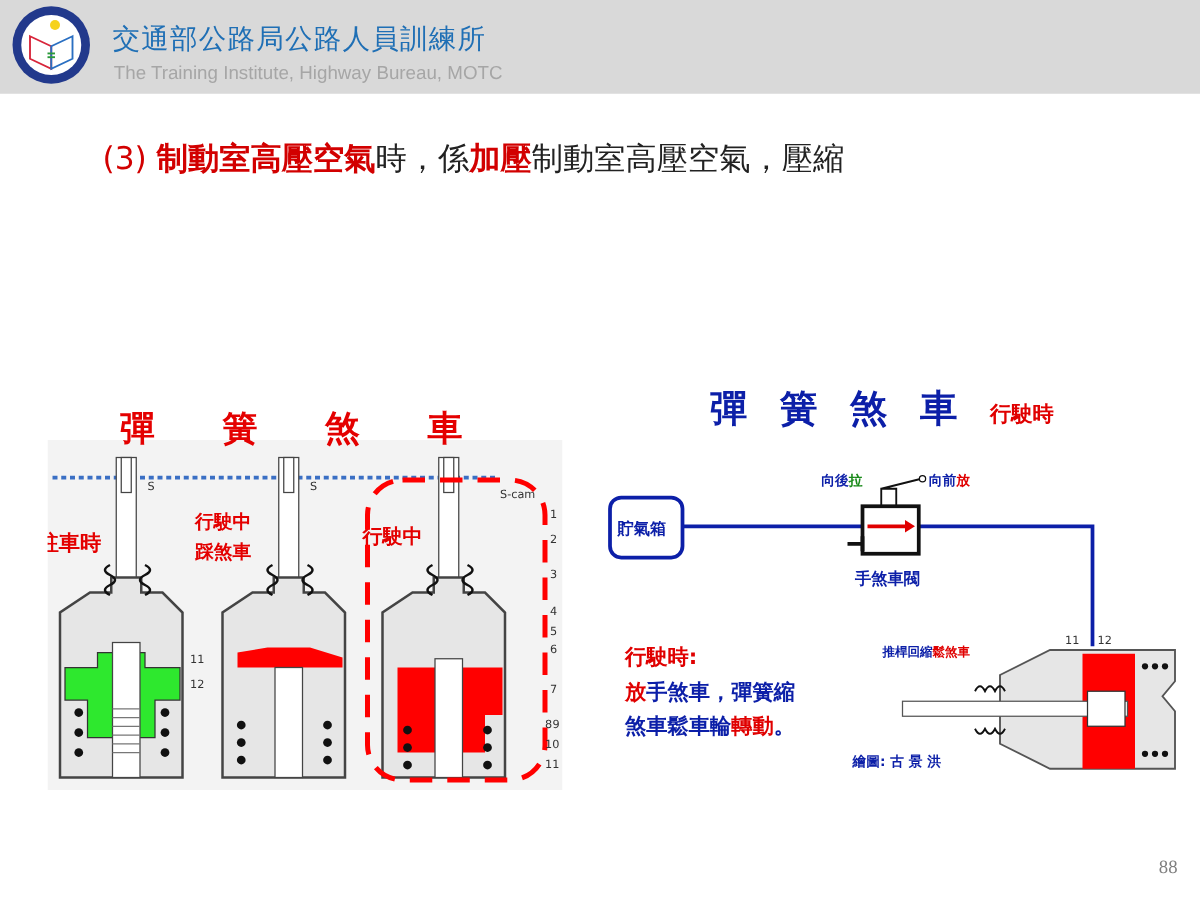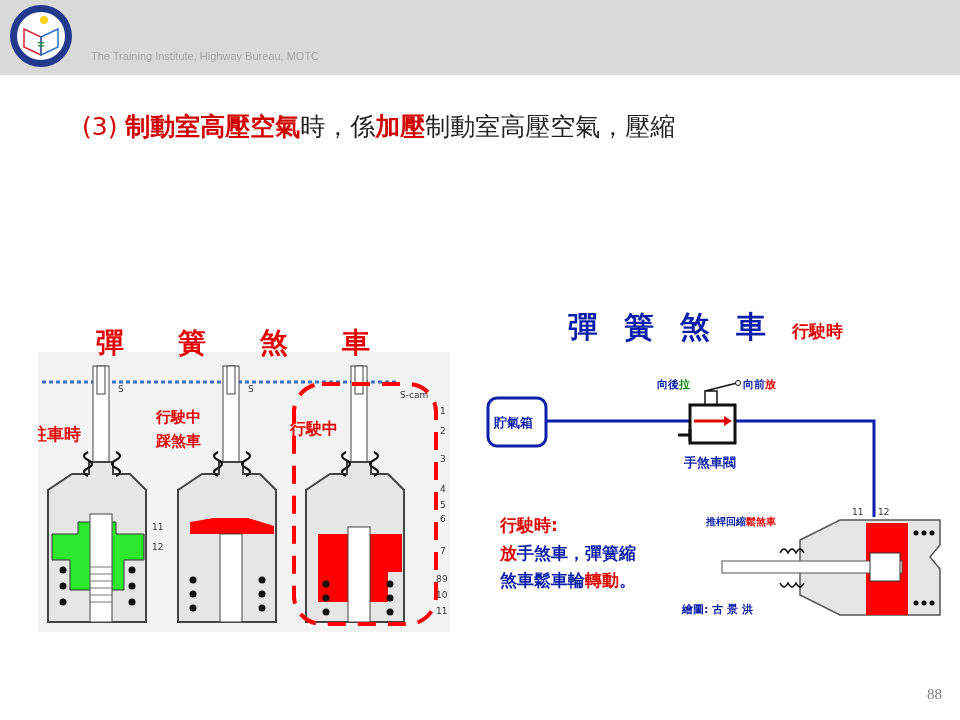--- a/index.html
+++ b/index.html
@@ -1,21 +1,21 @@
 <!DOCTYPE html>
 <html><head>
 <meta charset="utf-8">
 <style>
   html, body { margin: 0; padding: 0; }
   body { width: 960px; height: 720px; position: relative; background: #ffffff; overflow: hidden;
          font-family: "DejaVu Sans", sans-serif; }
   .header { position: absolute; left: 0; top: 0; width: 960px; height: 75px; background: #d9d9d9; }
   .logo { position: absolute; left: 8px; top: 3px; width: 66px; height: 66px; }
   .org-title { position: absolute; left: 90px; top: 16px; font-size: 22px; color: #1f6fb5; letter-spacing: 1px; }
-  .org-sub { position: absolute; left: 91px; top: 50px; font-size: 11px; color: #a6a6a6;
+  .org-sub { position: absolute; left: 91px; top: 50px; font-size: 15px; color: #a6a6a6;
              font-family: "Liberation Sans", sans-serif; text-align: center; }
   .bullet { position: absolute; left: 82px; top: 108px; font-size: 25px; line-height: 38px; color: #222;
             font-family: "DejaVu Sans", sans-serif; }
   .bullet .red { color: #d20000; font-weight: bold; }
   .bullet .line2 { padding-left: 48px; display: block; }
   .fig-left { position: absolute; left: 38px; top: 322px; width: 412px; height: 310px; }
   .fig-right { position: absolute; left: 480px; top: 295px; width: 470px; height: 335px; }
   .pagenum { position: absolute; right: 18px; top: 686px; font-size: 15px; color: #7f7f7f;
              font-family: Liberation Serif, serif; }
   svg text { font-family: "DejaVu Sans", sans-serif; }
@@ -26,20 +26,21 @@
 <div class="header">
   <svg class="logo" viewBox="0 0 66 66">
     <circle cx="33" cy="33" r="31" fill="#22398c"></circle>
     <circle cx="33" cy="33" r="24" fill="#ffffff"></circle>
     <circle cx="36" cy="17" r="4" fill="#f6d21c"></circle>
     <path d="M16 26 L33 34 L33 52 L16 44 Z" fill="none" stroke="#d8263b" stroke-width="1.5"></path>
     <path d="M50 26 L33 34 L33 52 L50 44 Z" fill="none" stroke="#2a6fc2" stroke-width="1.5"></path>
     <rect x="30" y="39" width="6" height="1.5" fill="#2a9a3a"></rect>
     <rect x="30" y="42" width="6" height="1.5" fill="#2a9a3a"></rect>
   </svg>
+  <div class="org-title">交通部公路局公路人員訓練所</div>
   <div class="org-sub">The Training Institute, Highway Bureau,  MOTC</div>
 </div>
 
 <div class="bullet">
   <span class="red" style="font-weight:normal">(3) </span><span class="red">制動室高壓空氣</span><span>時，係</span><span class="red">加壓</span><span>制動室高壓空氣，壓縮</span>
 </div>
 
 <svg class="fig-left" viewBox="0 0 412 310">
   <rect x="0" y="30" width="412" height="280" fill="#f3f3f3"></rect>
   <g font-size="28" font-weight="bold" fill="#e40000">

